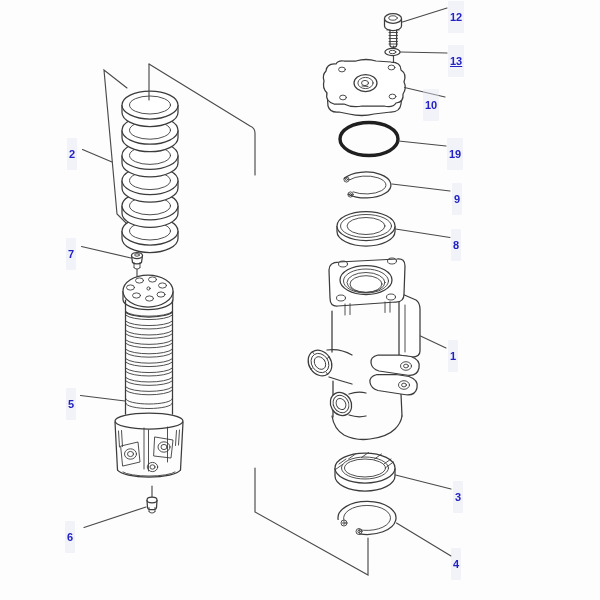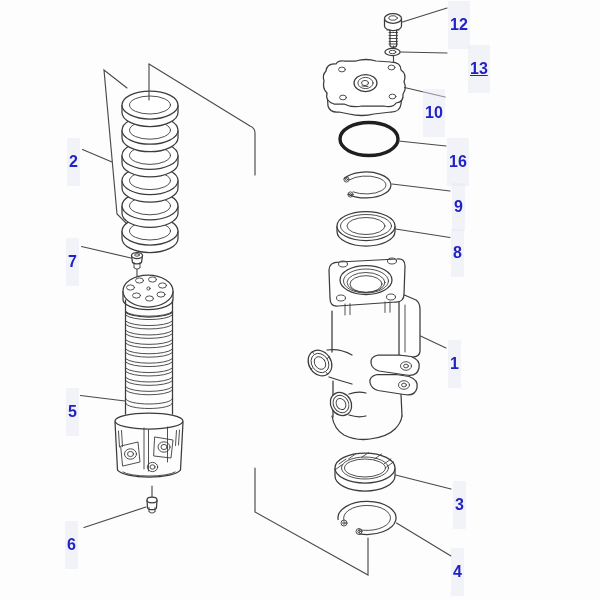--- a/index.html
+++ b/index.html
@@ -7,22 +7,22 @@
     --line:#3c3c3c;
     --bg:#fdfdfd;
   }
   html,body{margin:0;padding:0;background:#fff;}
   .canvas{
     position:relative;width:600px;height:600px;background:var(--bg);
     font-family:"Liberation Sans",sans-serif;overflow:hidden;
   }
   .canvas svg{position:absolute;left:0;top:0;}
   .callout{
-    position:absolute;color:var(--label);font-weight:bold;font-size:16px;
-    line-height:16px;letter-spacing:0;padding:16px 2px;
+    position:absolute;color:var(--label);font-weight:bold;font-size:11px;
+    line-height:16px;letter-spacing:0;padding:8px 2px;
     background:rgba(228,231,242,0.45);border-radius:1px;
     user-select:none;
   }
   
   .s{stroke:var(--line);fill:none;stroke-width:1.25;stroke-linecap:round;stroke-linejoin:round}
   .sf{stroke:var(--line);fill:#ffffff;stroke-width:1.25;stroke-linejoin:round}
   .t{stroke-width:0.9}
   .ldr{stroke:#4a4a4a;stroke-width:1.15;fill:none;stroke-linecap:round}
   .oring{stroke:#1f1f1f;stroke-width:3.4;fill:none}
 </style>
@@ -240,23 +240,23 @@
     <path class="ldr" d="M395.5,475 L451,489"></path>
     <path class="ldr" d="M396.5,523 L451,556"></path>
     <path class="ldr" d="M82.5,149.5 L112,162"></path>
     <path class="ldr" d="M81.5,246.5 L131,258"></path>
     <path class="ldr" d="M80.5,395.5 L125,401"></path>
     <path class="ldr" d="M84,527.5 L146,507"></path>
   </g>
 </svg>
 
   <div class="callout" style="left:448px;top:1px;">12</div>
-  <div class="callout" style="left:468px;top:45px;text-decoration:underline;">13</div>
+  <div class="callout" style="left:448px;top:45px;text-decoration:underline;">13</div>
   <div class="callout" style="left:423px;top:89px;">10</div>
-  <div class="callout" style="left:447px;top:138px;">16</div>
+  <div class="callout" style="left:447px;top:138px;">19</div>
   <div class="callout" style="left:452px;top:183px;">9</div>
   <div class="callout" style="left:451px;top:229px;">8</div>
   <div class="callout" style="left:448px;top:340px;">1</div>
   <div class="callout" style="left:453px;top:481px;">3</div>
   <div class="callout" style="left:451px;top:548px;">4</div>
   <div class="callout" style="left:67px;top:138px;">2</div>
   <div class="callout" style="left:66px;top:238px;">7</div>
   <div class="callout" style="left:66px;top:388px;">5</div>
   <div class="callout" style="left:65px;top:521px;">6</div>
 </div>

